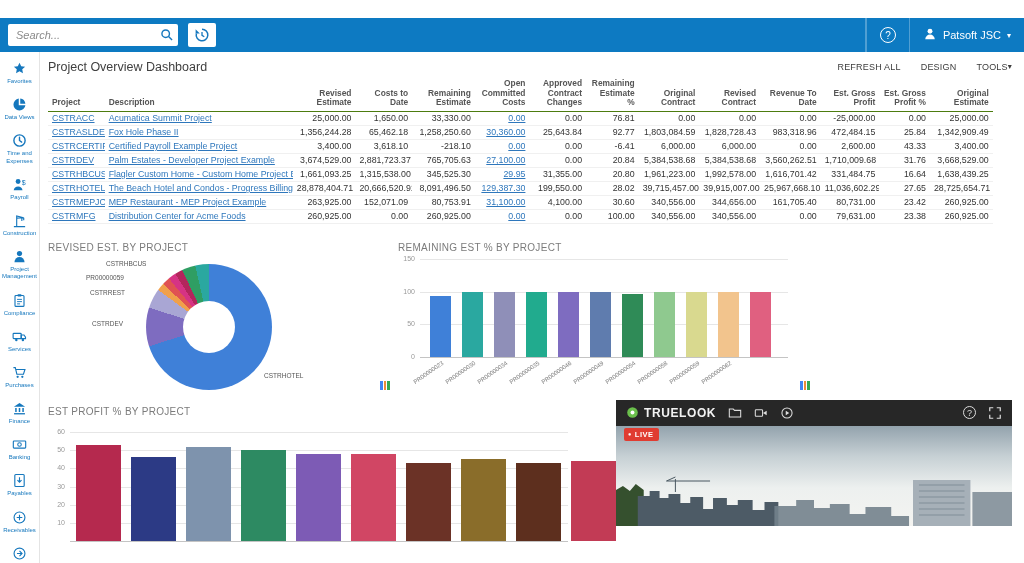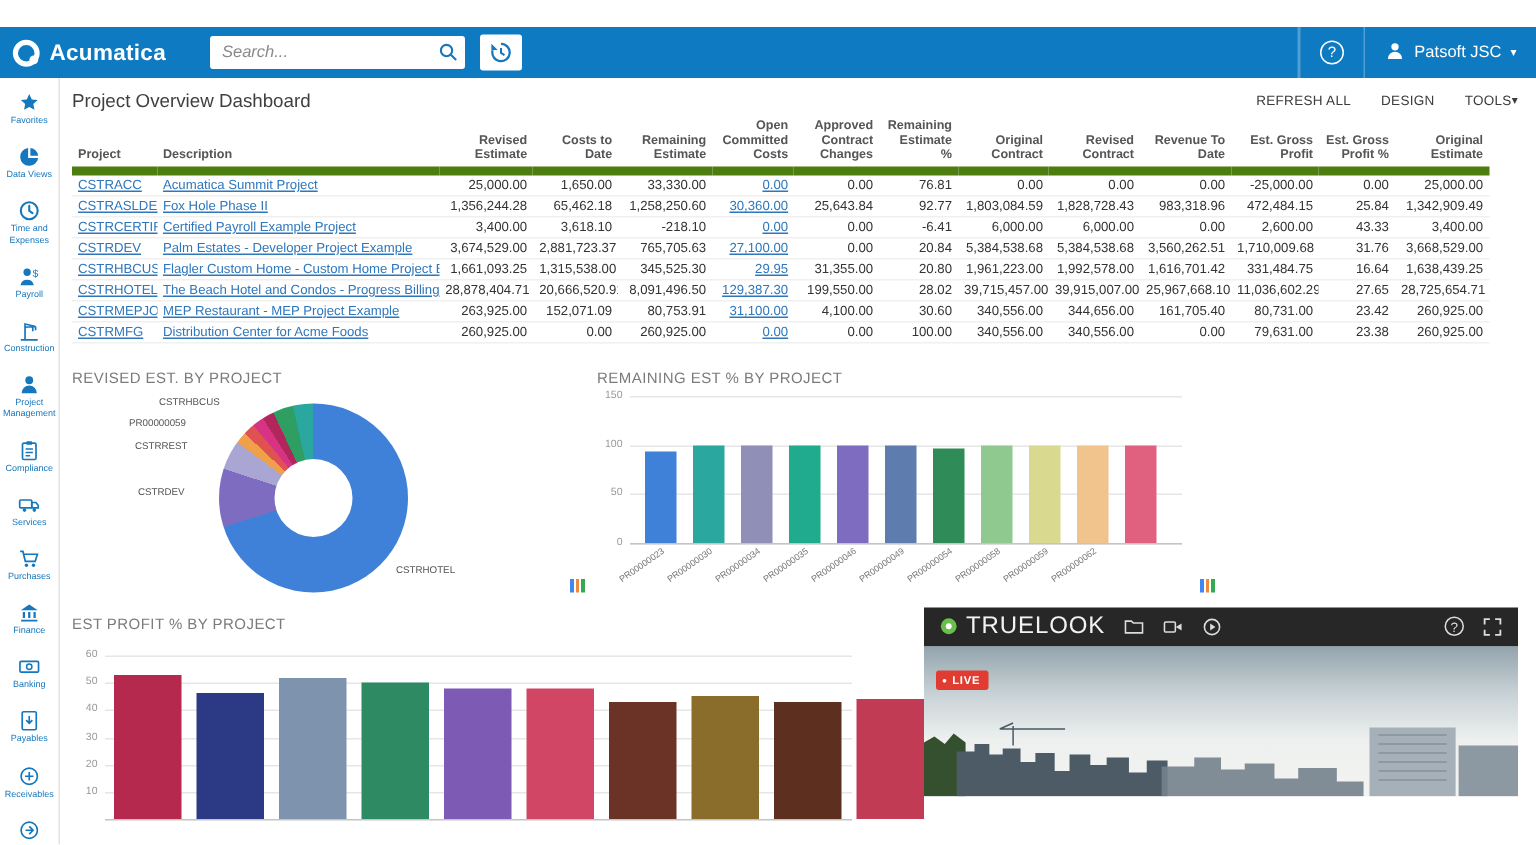--- a/index.html
+++ b/index.html
@@ -35,21 +35,21 @@
   .side-label{font-size:6px;color:#1577bd;text-align:center;line-height:1.2}
   .main{flex:1;overflow:hidden;padding:5px 12px 0 8px}
   .main-header{display:flex;align-items:center;height:20px}
   .page-title{font-size:12.5px;color:#404040}
   .header-actions{margin-left:auto;display:flex;gap:20px}
   .action-link{font-size:9px;color:#3c3c3c;letter-spacing:.2px;cursor:pointer}
   .section-title{font-size:10px;color:#7b7b7b;letter-spacing:.3px;margin:8px 0 3px}
   
   table{width:98%;border-collapse:collapse;font-size:8.8px;table-layout:fixed}
   th{font-weight:bold;color:#555;text-align:right;vertical-align:bottom;padding:2px 4px 3px;
-     border-bottom:6px solid #4d7c0f;font-size:8.4px;line-height:1.15;white-space:pre-line}
+     border-bottom:1px solid #4d7c0f;font-size:8.4px;line-height:1.15;white-space:pre-line}
   th.left{text-align:left}
   td{padding:1px 4px 2px;text-align:right;border-bottom:1px solid #f0f0f0;color:#333;
      white-space:nowrap;overflow:hidden}
   td.left{text-align:left}
   .cell-link{color:#2e77bc;text-decoration:underline;cursor:pointer}
   
   .charts-row{display:flex;margin-top:10px;height:158px}
   .panel-donut{width:350px;flex-shrink:0;position:relative}
   .panel-bars{width:420px;position:relative}
   .chart-area{position:relative;height:140px}
@@ -69,46 +69,39 @@
      transform:rotate(-35deg);transform-origin:100% 0;white-space:nowrap}
   .mini-chart-icon{position:absolute;right:8px;bottom:2px;width:10px;height:9px;cursor:pointer;
      background:linear-gradient(90deg,#4285f4 0 28%,transparent 28% 38%,#ea8c3c 38% 62%,transparent 62% 72%,#34a853 72% 100%)}
   
   .row2{display:flex;gap:18px;margin-top:6px}
   .panel-profit{flex:1;min-width:0}
   .panel-camera{width:396px;flex-shrink:0}
   .camera-header{height:26px;background:#272727;display:flex;align-items:center;gap:12px;padding:0 10px;margin-top:2px}
   .cam-brand{display:flex;align-items:center;gap:5px}
   .cam-brand svg{width:13px;height:13px}
-  .cam-brand-name{color:#f2f2f2;font-size:16px;font-weight:normal;letter-spacing:.6px}
+  .cam-brand-name{color:#f2f2f2;font-size:12px;font-weight:bold;letter-spacing:.6px}
   .cam-icon{width:14px;height:14px;cursor:pointer}
   .cam-spacer{margin-left:auto}
   .cam-q{width:13px;height:13px;border:1px solid #ddd;border-radius:50%;color:#ddd;font-size:9px;
      display:flex;align-items:center;justify-content:center;cursor:pointer}
   .cam-q::after{content:"?"}
   .camera-body{position:relative;height:100px;overflow:hidden;
      background:linear-gradient(180deg,#93a3ad 0%,#c6d0d4 30%,#edf0ef 62%,#f4f4f1 100%)}
   .camera-body svg.skyline{position:absolute;bottom:0;left:0;width:100%;height:50px}
-  .live-badge{position:absolute;left:8px;top:16px;background:#e03c31;color:#fff;font-size:7.5px;
+  .live-badge{position:absolute;left:8px;top:2px;background:#e03c31;color:#fff;font-size:7.5px;
      font-weight:bold;padding:2px 5px 2px 4px;border-radius:2px;letter-spacing:.5px}
   .live-badge::before{content:"●";font-size:5.5px;margin-right:3px;position:relative;top:-1px}
 </style>
 </head>
 <body>
 
 <div class="top-strip"></div>
 
 <div class="topbar">
-  <div class="brand">
-    <svg viewBox="0 0 20 20">
-      <circle cx="10" cy="10" r="7.6" fill="none" stroke="#fff" stroke-width="3.6"></circle>
-      <circle cx="15.3" cy="14.6" r="3.1" fill="#fff"></circle>
-    </svg>
-    <span class="brand-name">Acumatica</span>
-  </div>
   <div class="search-wrap">
     <input type="text" placeholder="Search..." style="">
     <svg class="search-icon" viewBox="0 0 16 16">
       <circle cx="6.5" cy="6.5" r="4.3" fill="none" stroke="#1577bd" stroke-width="1.6"></circle>
       <path d="M9.8 9.8l4 4" stroke="#1577bd" stroke-width="1.6"></path>
     </svg>
   </div>
   <div class="bizdate-btn">
     <svg width="16" height="16" viewBox="0 0 16 16">
       <path d="M8 2.2a5.8 5.8 0 1 1-5.6 4.3" fill="none" stroke="#1577bd" stroke-width="1.5"></path>

